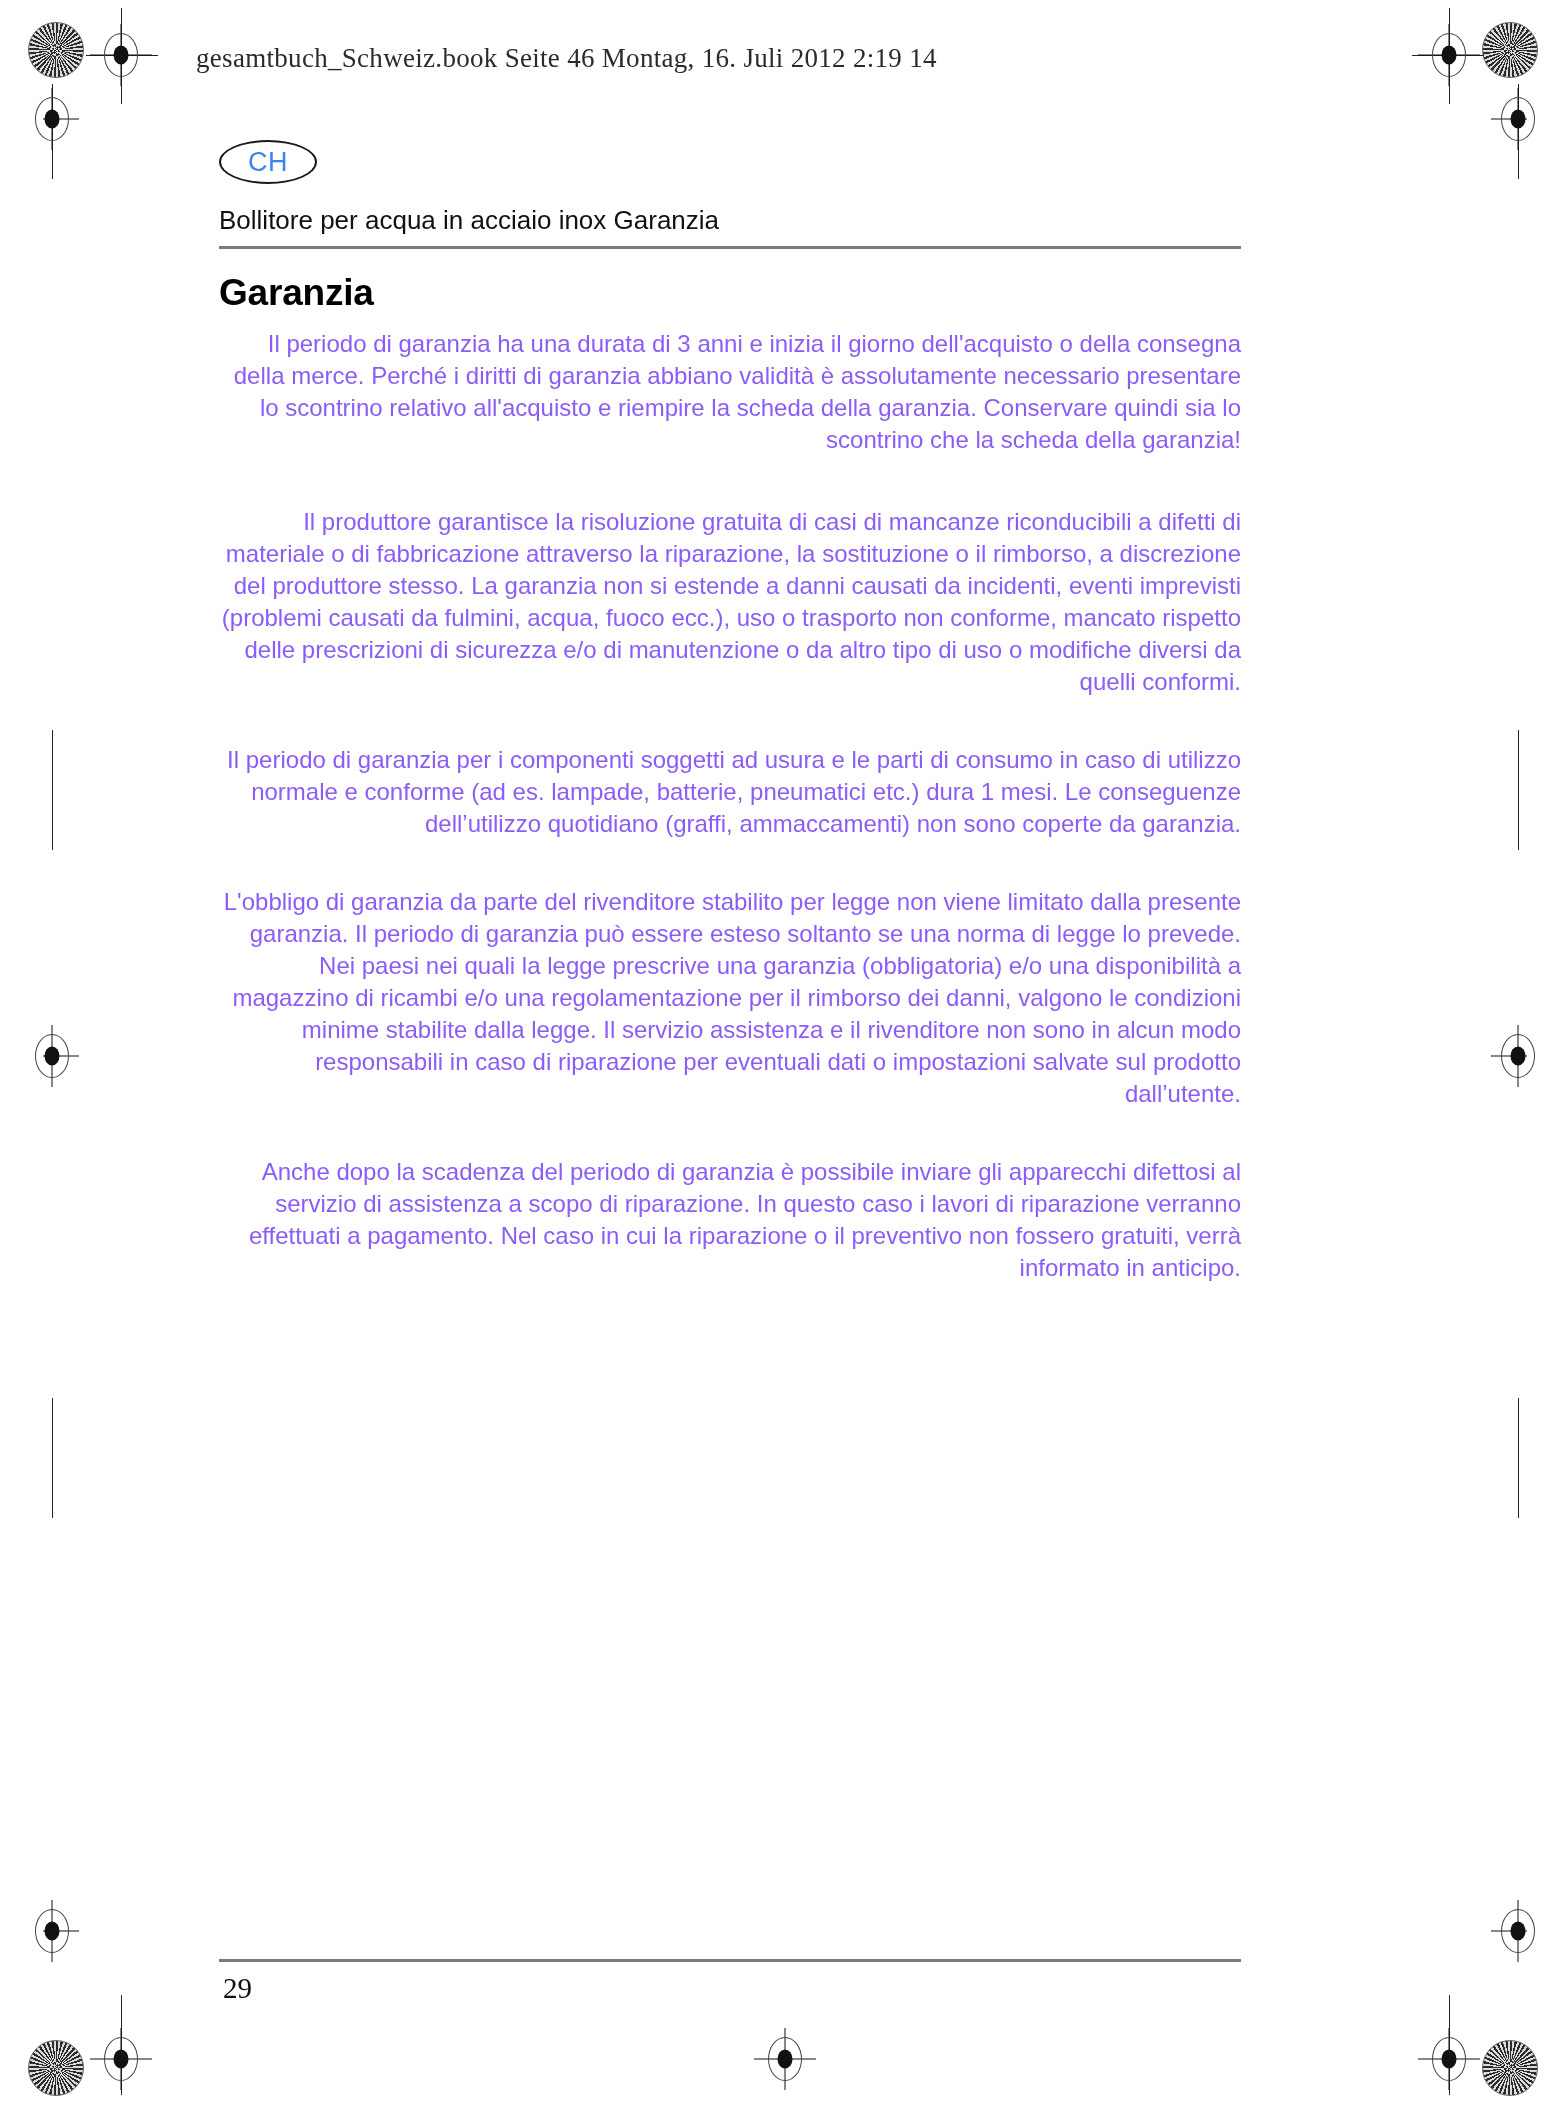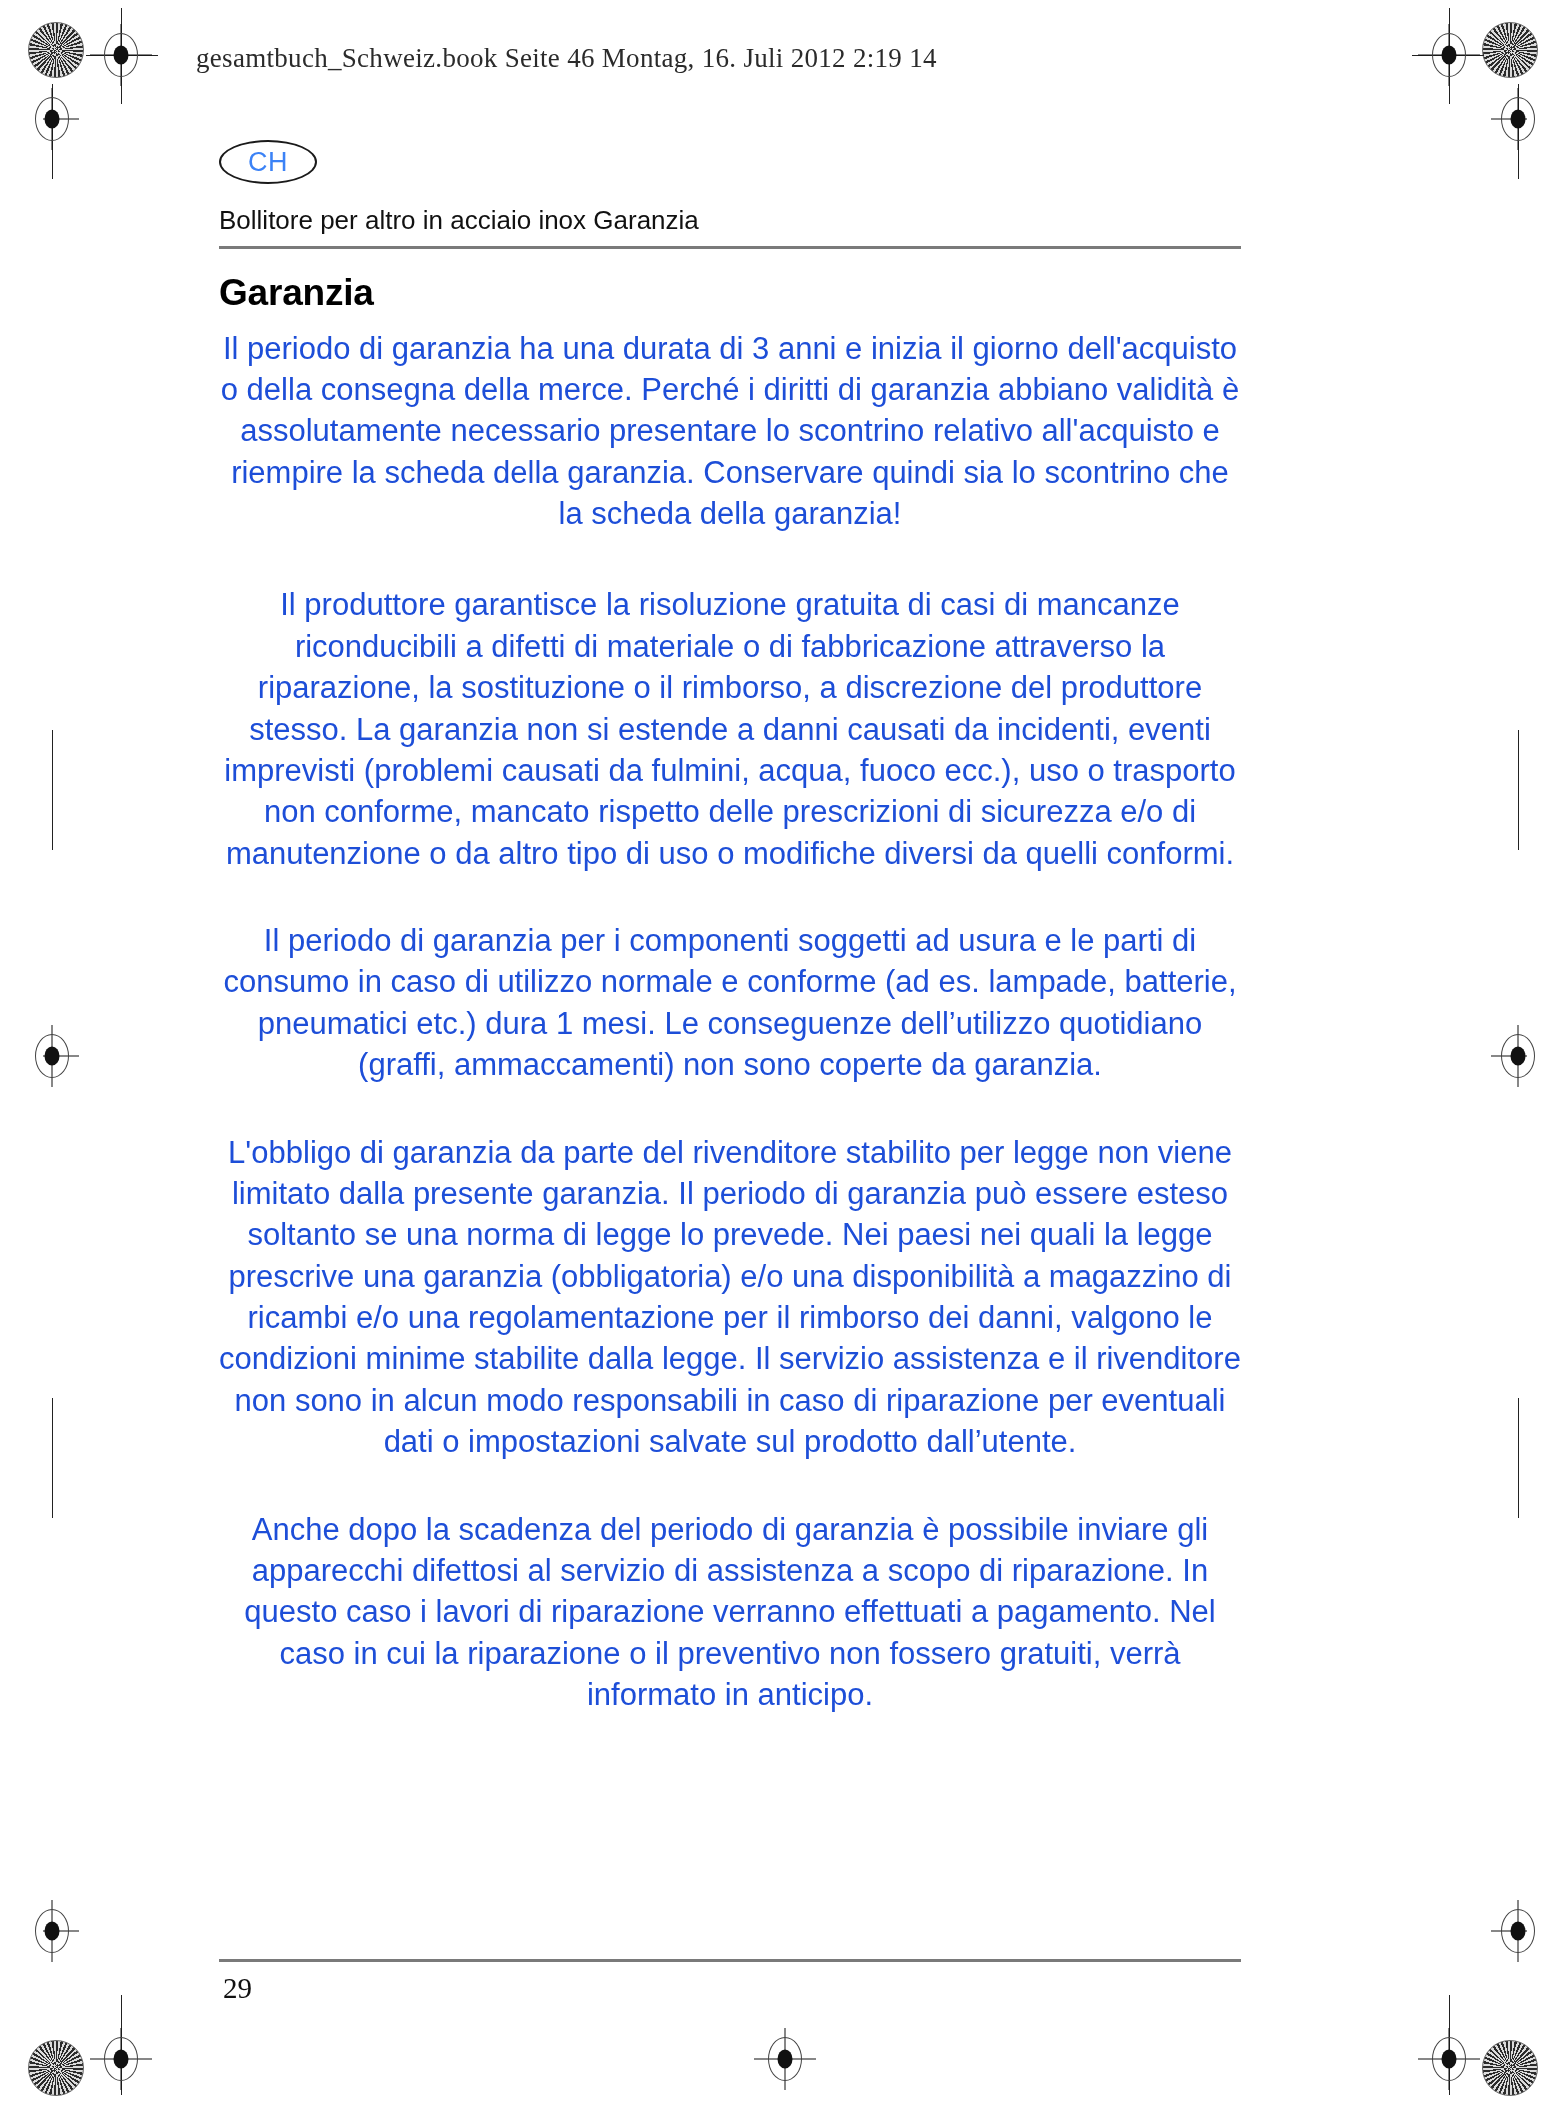--- a/index.html
+++ b/index.html
@@ -149,25 +149,25 @@
 
   h1.section-title {
     font-size: 37px;
     font-weight: bold;
     margin: 0 0 14px 0;
     letter-spacing: -.2px;
     color: #000;
   }
 
   p.body-text {
-    font-size: 31px;
+    font-size: 24px;
     line-height: 1.335;
     margin: 0 0 46px 0;
-    color: #1d4ed8;
-    text-align: center;
+    color: #8b5cf6;
+    text-align: right;
     width: 1022px;
   }
   p.body-text.tight { margin-bottom: 50px; }
 
   
   .footer-rule {
     position: absolute;
     left: 219px;
     top: 1959px;
     width: 1022px;
@@ -276,21 +276,21 @@
       <div class="ring"></div>
       <div class="dot"></div>
   </div>
 
   <div class="file-header">gesamtbuch_Schweiz.book  Seite 46  Montag, 16. Juli 2012  2:19 14</div>
 
   <div class="content">
 
     <div class="ch-badge">CH</div>
 
-    <div class="running-title">Bollitore per altro in acciaio inox Garanzia</div>
+    <div class="running-title">Bollitore per acqua in acciaio inox Garanzia</div>
 
     <div class="rule"></div>
 
     <h1 class="section-title">Garanzia</h1>
 
     <p class="body-text tight">Il periodo di garanzia ha una durata di 3 anni e inizia il giorno dell'acquisto o della consegna della merce. Perché i diritti di garanzia abbiano validità è assolutamente necessario presentare lo scontrino relativo all'acquisto e riempire la scheda della garanzia. Conservare quindi sia lo scontrino che la scheda della garanzia!</p>
 
     <p class="body-text">Il produttore garantisce la risoluzione gratuita di casi di mancanze riconducibili a difetti di materiale o di fabbricazione attraverso la riparazione, la sostituzione o il rimborso, a discrezione del produttore stesso. La garanzia non si estende a danni causati da incidenti, eventi imprevisti (problemi causati da fulmini, acqua, fuoco ecc.), uso o trasporto non conforme, mancato rispetto delle prescrizioni di sicurezza e/o di manutenzione o da altro tipo di uso o modifiche diversi da quelli conformi.</p>
 
     <p class="body-text">Il periodo di garanzia per i componenti soggetti ad usura e le parti di consumo in caso di utilizzo normale e conforme (ad es. lampade, batterie, pneumatici etc.) dura 1 mesi. Le conseguenze dell’utilizzo quotidiano (graffi, ammaccamenti) non sono coperte da garanzia.</p>

